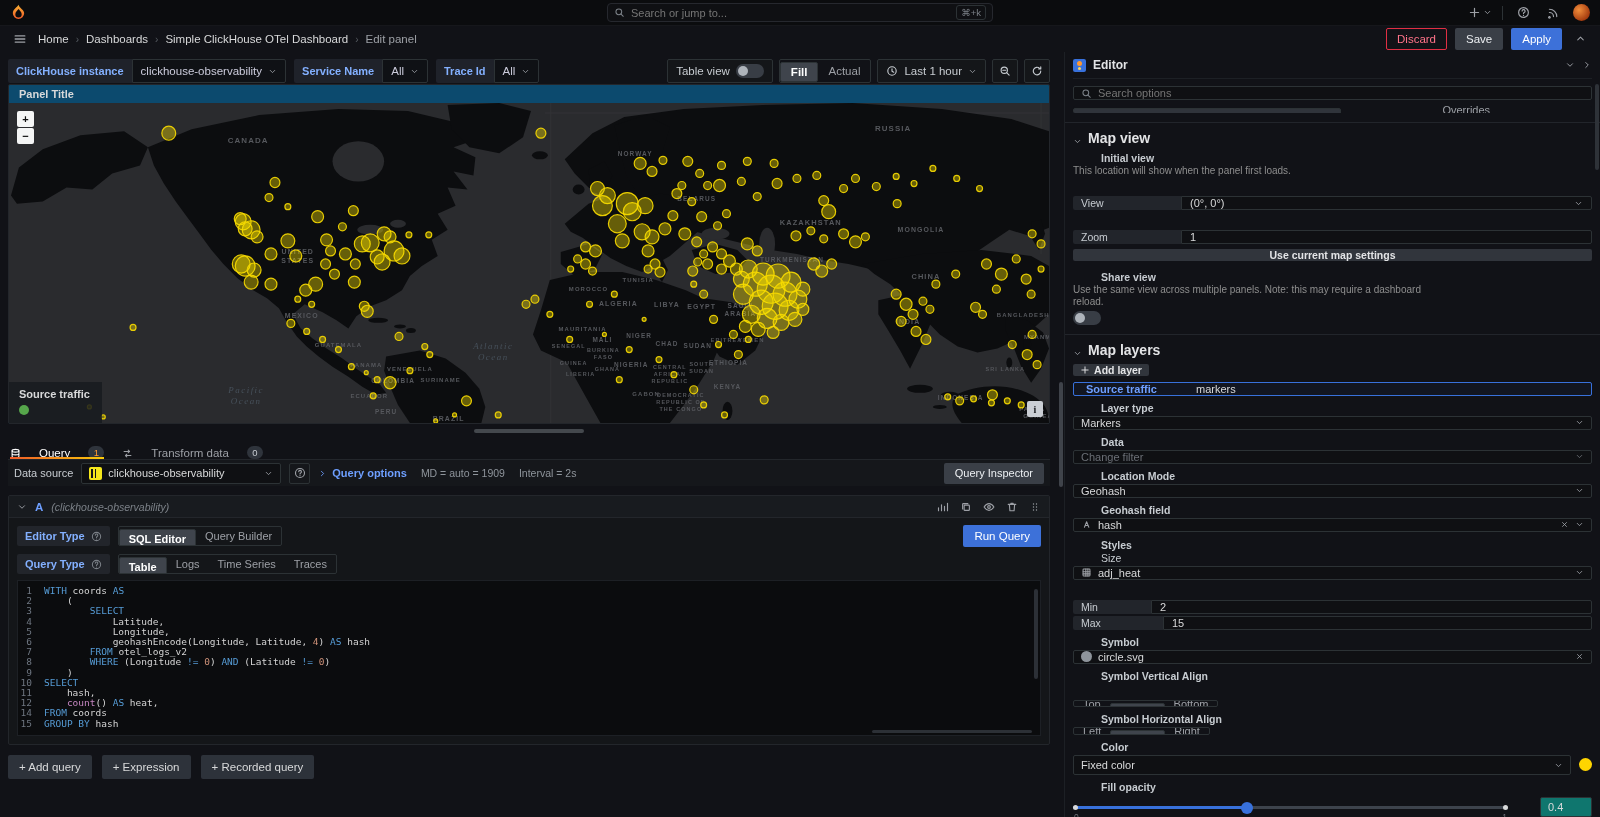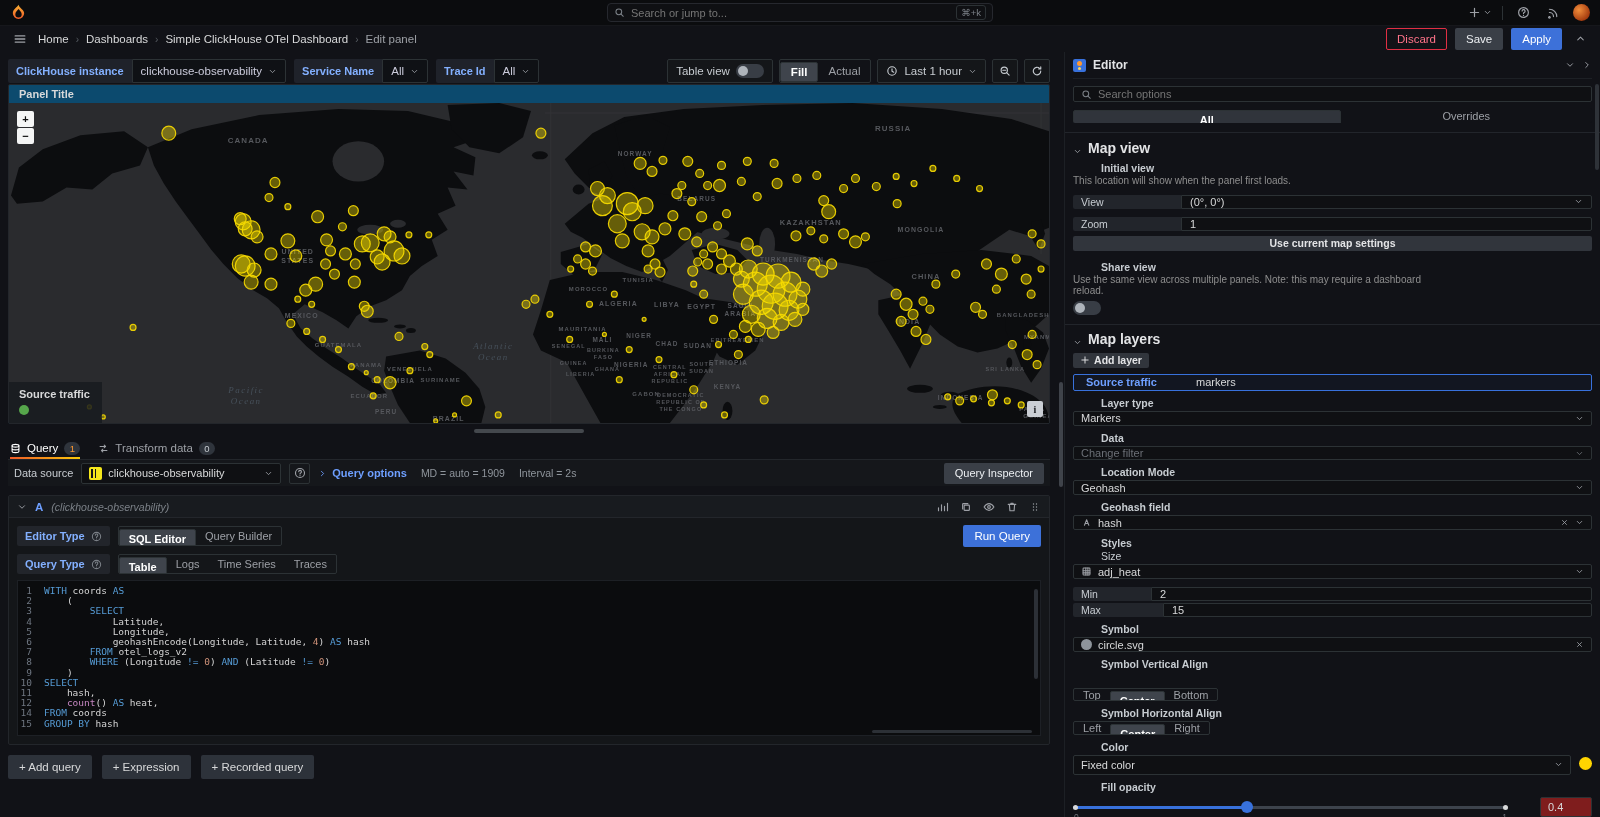--- a/index.html
+++ b/index.html
@@ -81,21 +81,21 @@
     font-size:11px; line-height:1; border-radius:2px; cursor:pointer; }
   .maplegend { position:absolute; left:0; bottom:0; background:rgba(24,27,31,.85); padding:6px 12px 8px 10px; }
   .maplegend .t { font-size:11px; font-weight:bold; color:#d8d9da; }
   .maplegend .dot { width:10px; height:10px; border-radius:50%; background:#56a64b; margin-top:5px; }
   .infobtn { position:absolute; right:6px; bottom:6px; width:16px; height:16px; border-radius:2px;
     background:#caced4; color:#16181c; font-weight:bold; font-size:10px; display:flex; align-items:center;
     justify-content:center; font-family:"Liberation Serif", serif; }
   .resize-handle { width:110px; height:4px; border-radius:2px; background:#44484d; margin:5px auto 4px auto; }
   
   .qtabs { height:23px; display:flex; align-items:stretch; gap:18px; border-bottom:1px solid #23262b; padding:0 2px; }
-  .qtab { display:flex; align-items:center; gap:6px; font-size:11.5px; color:#9da0a6; position:relative; }
+  .qtab { display:flex; align-items:flex-end; gap:18px; font-size:11.5px; color:#9da0a6; position:relative; }
   .qtab.active { color:#ffffff; }
   .qtab.active::after { content:""; position:absolute; left:0; right:0; bottom:0; height:2px;
     background:linear-gradient(90deg,#f05a28,#fbca0a); }
   .badge { height:13px; min-width:16px; border-radius:7px; background:#2f343c; font-size:9.5px;
     display:flex; align-items:center; justify-content:center; padding:0 4px; color:#c7ccd1; }
   .qtab.active .badge { color:#ff9830; }
   
   .dsrow { height:26px; display:flex; align-items:center; gap:8px; background:#15171b; margin-top:0;
     padding:0 6px; }
   .dslabel { font-size:11px; color:#c7ccd1; }
@@ -143,21 +143,21 @@
     font-size:11px; font-family:inherit; }
   .opt-tabs { margin-top:6px; height:21px; display:flex; background:#111217; border-radius:2px; overflow:hidden; }
   .opt-tabs > div { flex:1; display:flex; align-items:center; justify-content:center; font-size:11px;
     color:#9da0a6; }
   .opt-tabs > div.sel { background:#30343b; color:#ffffff; font-weight:bold; }
   .divider { height:1px; background:#22252b; margin:9px -8px 0 -8px; }
   .sechdr { display:flex; align-items:flex-end; gap:6px; margin-top:7px; height:16px; font-size:14px;
     font-weight:bold; color:#e3e4e6; }
   .optlabel { margin-top:6px; font-size:10.5px; font-weight:bold; color:#c7ccd1;padding-left:28px; }
   .optdesc { margin-top:1px; font-size:10px; color:#8e8e8e; line-height:11.5px; }
-  .inlinerow { display:flex; margin-top:8px; height:20px; }
+  .inlinerow { display:flex; margin-top:20px; height:20px; }
   .inlinerow .lbl { width:108px; flex:none; background:#22252b; display:flex; align-items:center;
     padding:0 8px; font-size:10.5px; color:#c7ccd1; border-radius:2px 0 0 2px; }
   .inlinerow .val { flex:1; background:#0f1013; border:1px solid #2c3235; display:flex; align-items:center;
     padding:0 8px; font-size:11px; color:#d8d9da; border-radius:0 2px 2px 0; }
   .inlinerow .val input { width:100%; background:transparent; border:none; outline:none; color:#d8d9da;
     font-size:11px; font-family:inherit; }
   .fullbtn { margin-top:5px; height:20px; background:#31353c; border-radius:2px; display:flex;
     align-items:center; justify-content:center; font-size:10.5px; font-weight:bold; color:#e3e4e6; }
   .sel { height:20px; background:#0f1013; border:1px solid #2c3235; border-radius:2px; display:flex;
     align-items:center; gap:6px; padding:0 7px; font-size:11px; color:#d8d9da; margin-top:2px; }
@@ -173,21 +173,21 @@
   .swatchrow { display:flex; align-items:center; gap:8px; }
   .swatch { width:13px; height:13px; border-radius:50%; flex:none; }
   .sliderrow { display:flex; align-items:center; gap:10px; margin-top:4px; }
   .slider { flex:1; position:relative; height:18px; }
   .slider .track { position:absolute; left:0; right:0; top:8px; height:3px; background:#3d434c; border-radius:2px; }
   .slider .fill { position:absolute; left:0; top:8px; height:3px; background:#3871dc; border-radius:2px; }
   .slider .enddot { position:absolute; width:5px; height:5px; border-radius:50%; background:#d8d9da; top:7px; }
   .slider .handle { position:absolute; width:12px; height:12px; border-radius:50%; background:#3871dc; top:3.5px; }
   .slider .minl, .slider .maxl { position:absolute; top:14px; font-size:8.5px; color:#6e7076; }
   .slider .minl { left:1px; } .slider .maxl { right:1px; }
-  .numbox { width:52px; height:20px; background:#7f1d1d; border:1px solid #2c3235; border-radius:2px;margin-left:22px; }
+  .numbox { width:52px; height:20px; background:#0f766e; border:1px solid #2c3235; border-radius:2px;margin-left:22px; }
   .numbox input { width:100%; height:100%; background:transparent; border:none; outline:none;
     color:#d8d9da; font-size:11px; padding:0 7px; font-family:inherit; }
   .geo-icon { width:13px; height:13px; border-radius:2px; background:#3871dc; position:relative; flex:none; }
   .geo-icon::after { content:""; position:absolute; left:4px; top:2px; width:5px; height:5px;
     border-radius:50%; background:#ff9830; box-shadow:0 5px 0 -1px #ffd55c; }
   .circ-sym { width:11px; height:11px; border-radius:50%; background:#8e949b; flex:none; }
 </style>
 </head>
 <body>
 

